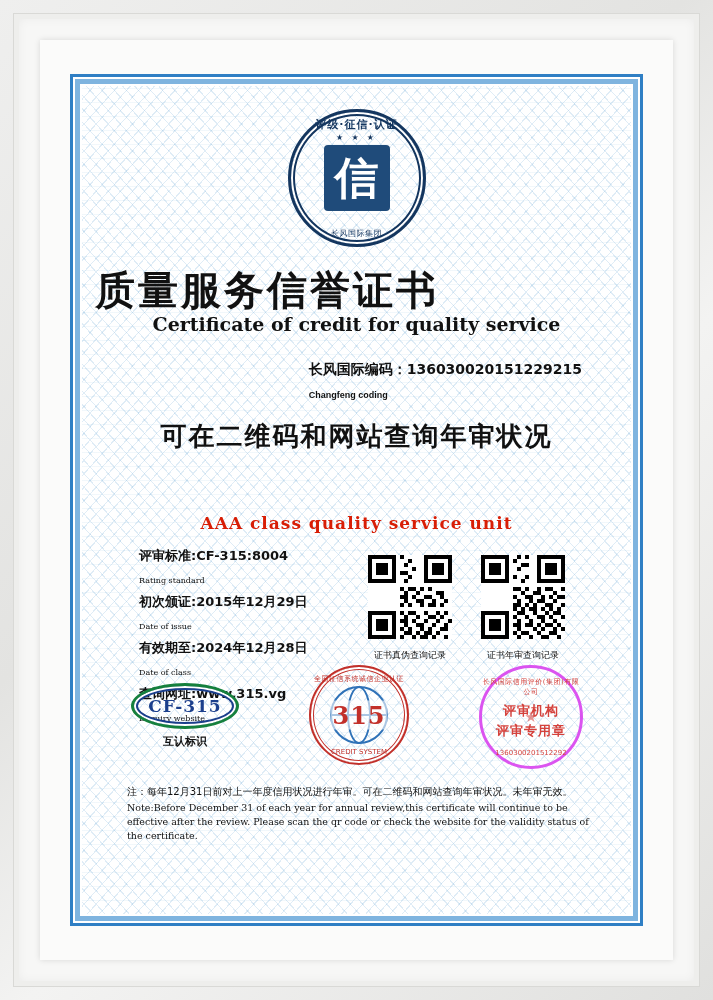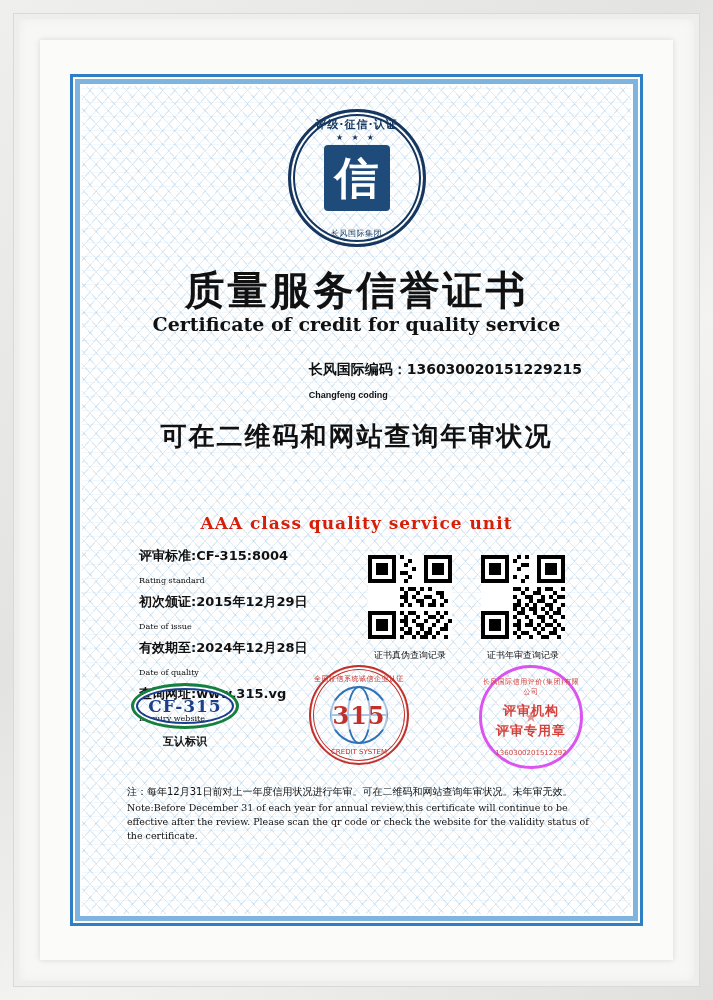--- a/index.html
+++ b/index.html
@@ -128,22 +128,22 @@
     top: 30px; left: 0; width: 100%;
     text-align: center;
     font-size: 8px;
     color: #14365f;
     letter-spacing: 3px;
   }
 
   
   .title-cn {
     position: absolute;
-    top: 178px; left: 0; width: 100%;
-    text-align: center;
+    top: 178px; left: 14px; width: 100%;
+    text-align: left;
     font-family: "DejaVu Sans", sans-serif;
     font-size: 40px;
     font-weight: bold;
     color: #111111;
     letter-spacing: 3px;
   }
   .title-en {
     position: absolute;
     top: 228px; left: 0; width: 100%;
     text-align: center;
@@ -471,21 +471,21 @@
         <div class="field">
           <div class="field-cn">评审标准:CF-315:8004</div>
           <div class="field-en">Rating standard</div>
         </div>
         <div class="field">
           <div class="field-cn">初次颁证:2015年12月29日</div>
           <div class="field-en">Date of issue</div>
         </div>
         <div class="field">
           <div class="field-cn">有效期至:2024年12月28日</div>
-          <div class="field-en">Date of quality</div>
+          <div class="field-en">Date of class</div>
         </div>
         <div class="field">
           <div class="field-cn">查询网址:www.315.vg</div>
           <div class="field-en">Enquiry website</div>
         </div>
       </div>
 
       <div class="qr-block qr-1">
         <svg class="qr-img" viewBox="0 0 21 21" shape-rendering="crispEdges">
           <rect width="21" height="21" fill="#ffffff"></rect>

